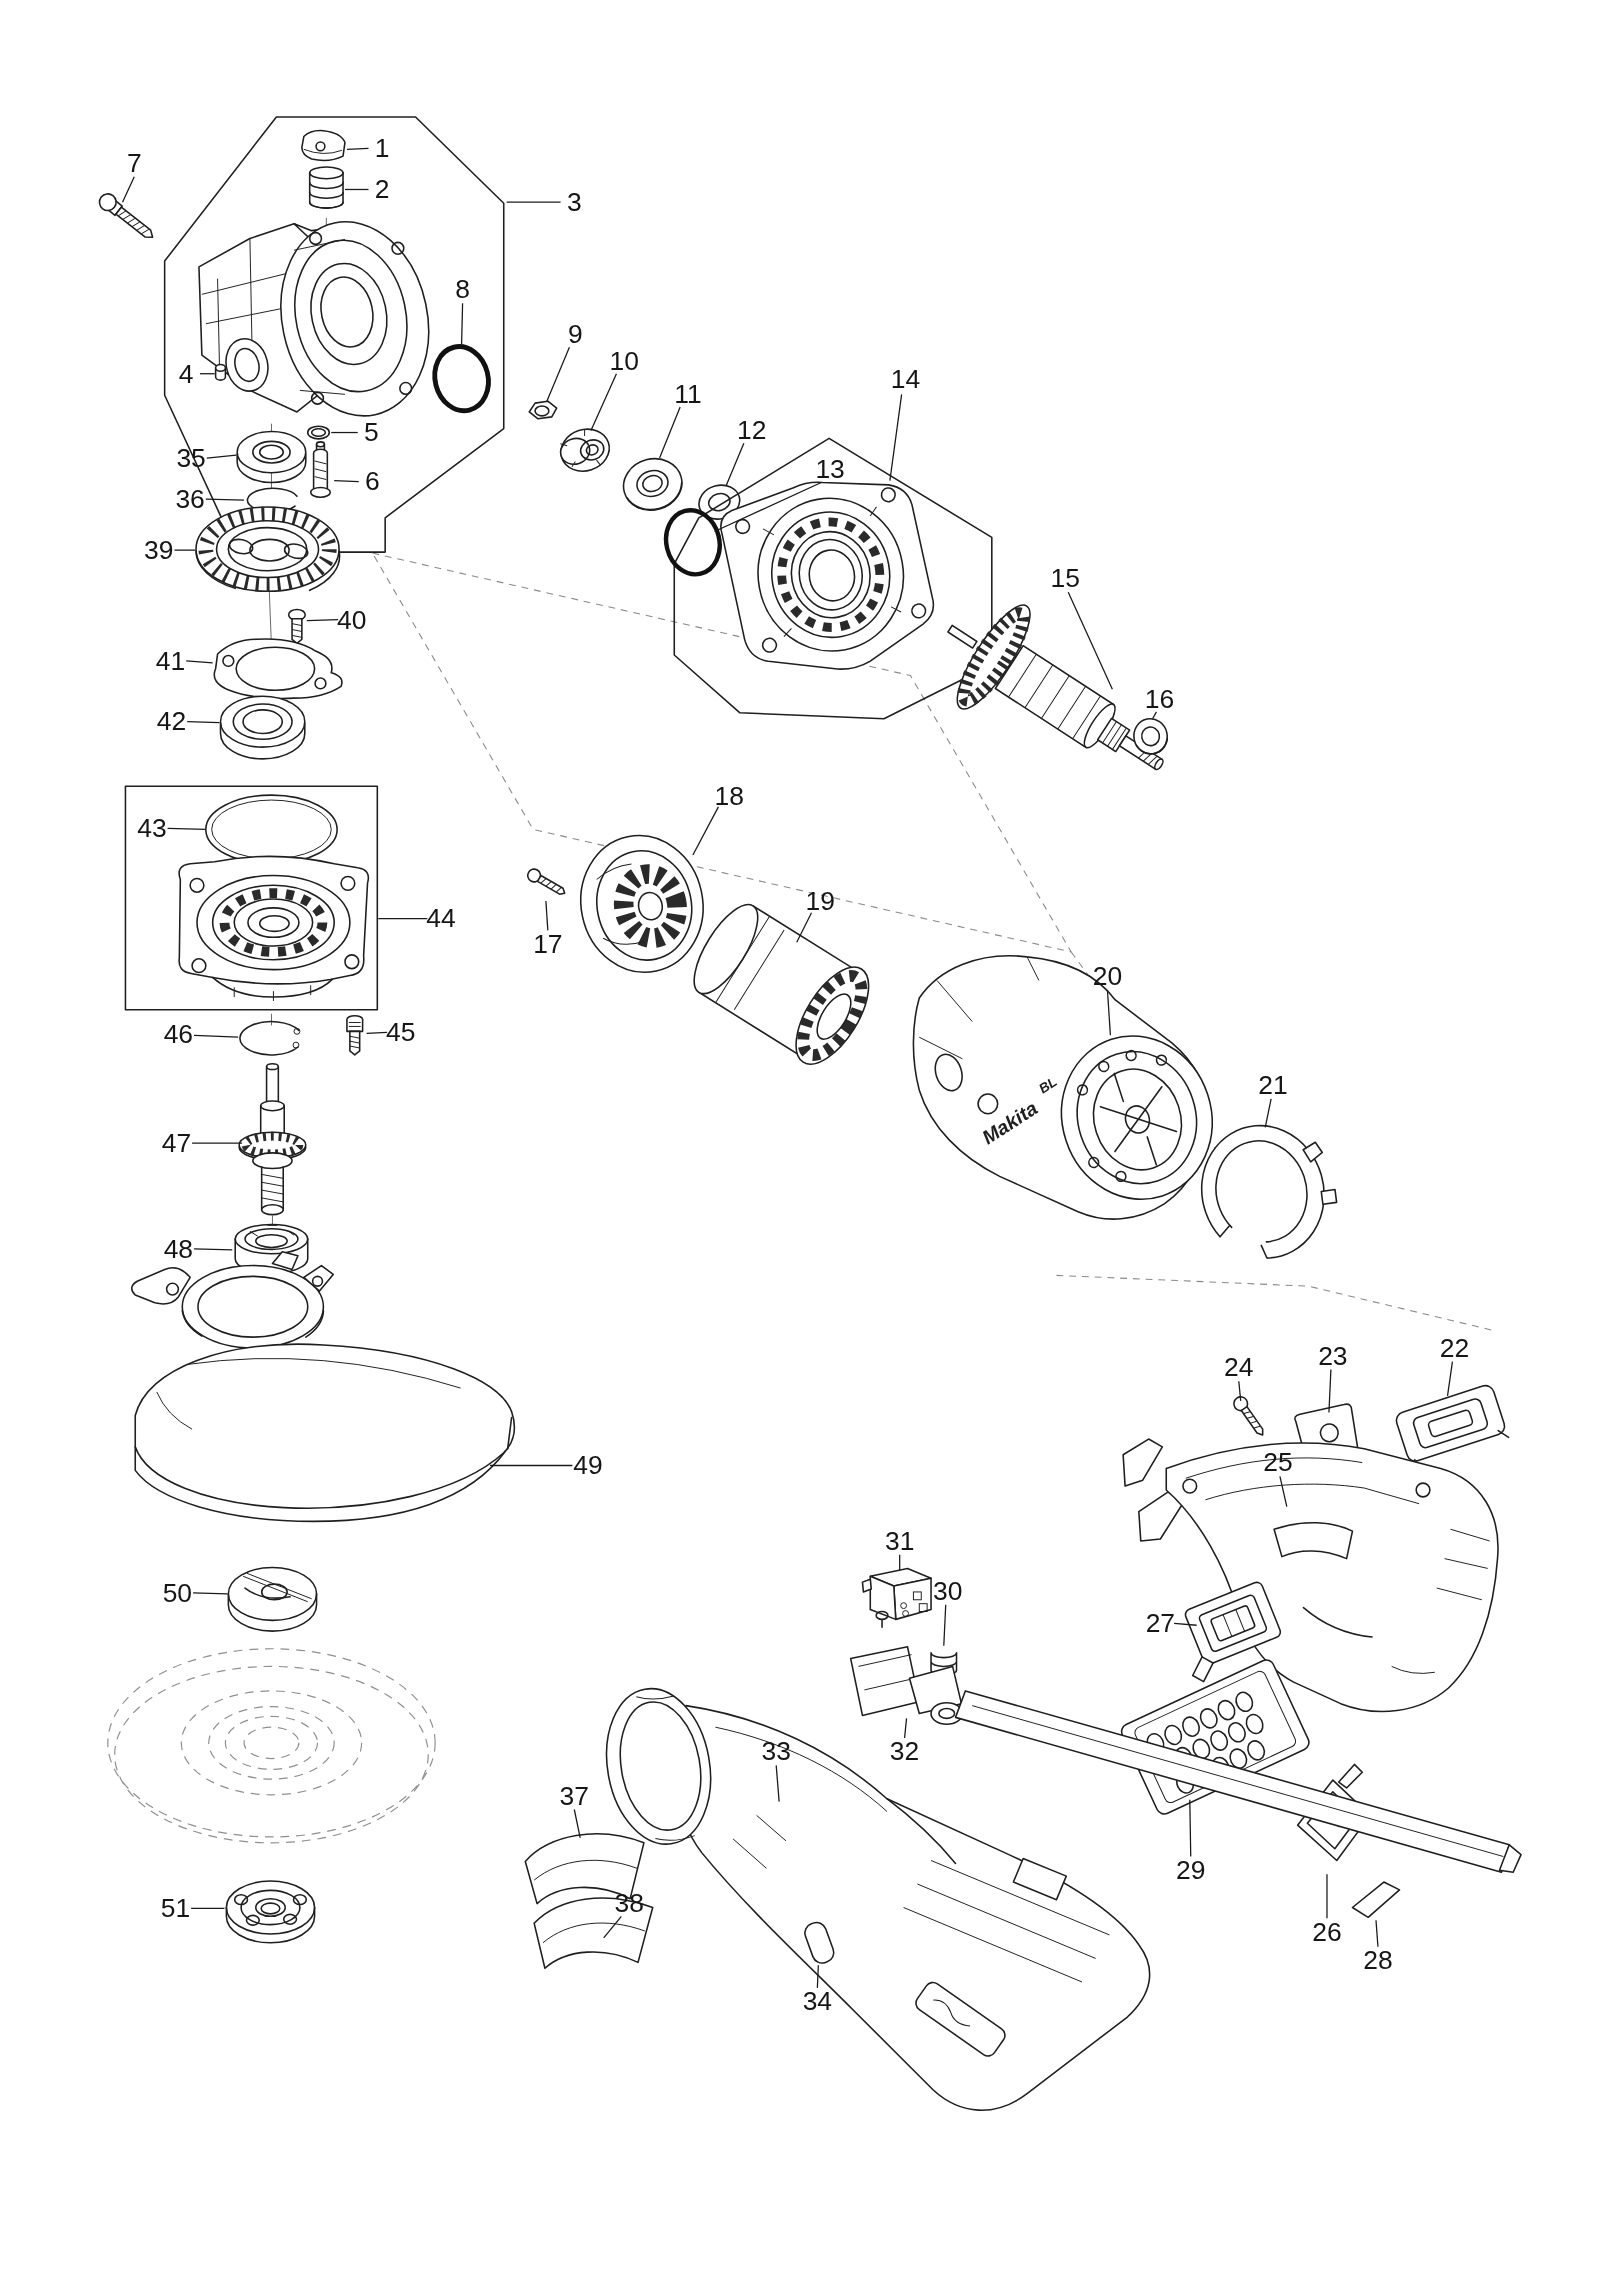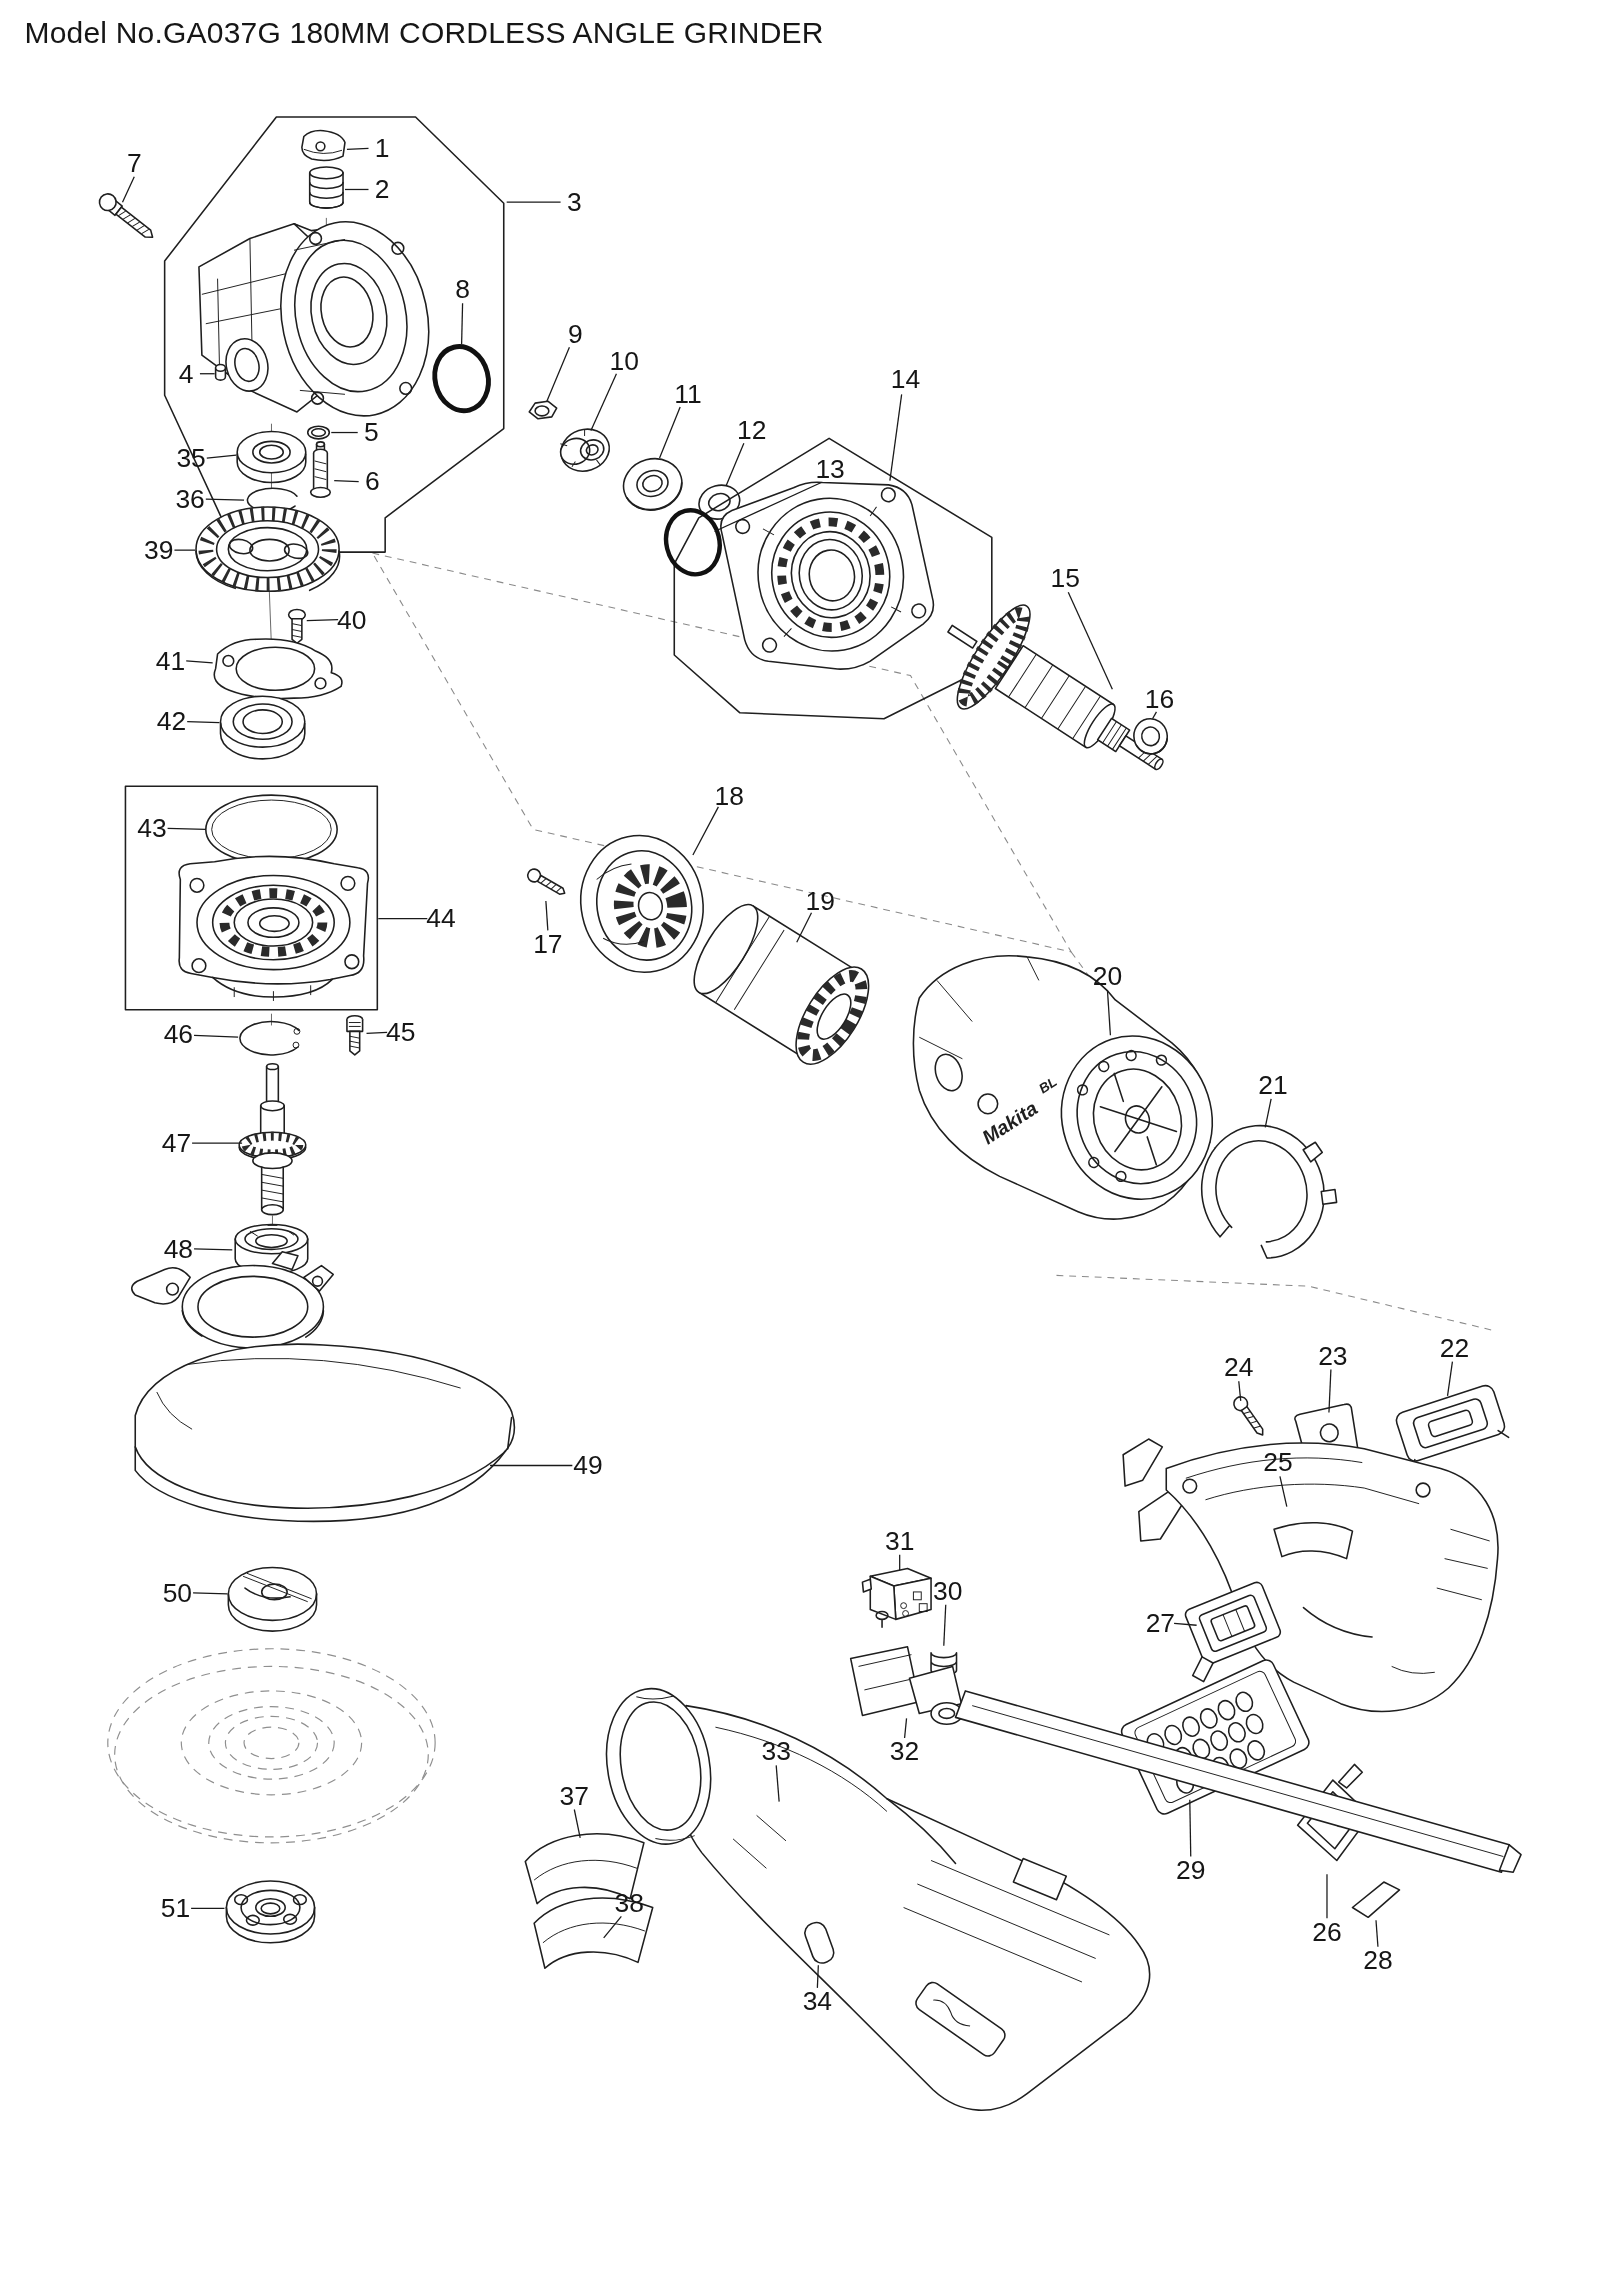--- a/index.html
+++ b/index.html
@@ -18,21 +18,20 @@
   .wdash{fill:none;stroke:#8f8f8f;stroke-width:1.2;stroke-dasharray:9 7;}
   .ax{fill:none;stroke:#555;stroke-width:.9;}
   .leader{stroke:#1a1a1a;stroke-width:1.3;}
   .plabel{font-family:"Liberation Sans",sans-serif;font-size:27px;fill:#161616;}
   .brand{font-family:"Liberation Sans",sans-serif;font-style:italic;font-weight:bold;fill:#1f1f1f;}
 </style>
 </head>
 <body>
 
 <div class="stage">
-  <div class="title">Model No.GA037G 180MM CORDLESS ANGLE GRINDER</div>
 
   <svg id="diagram" width="1621" height="2293" viewBox="0 0 1654 2339">
 
     <g>
       <polygon class="dash" points="380,564 929,689 1093,971 544,846"></polygon>
       <polyline class="dash" points="1093,971 1240,1172"></polyline>
       <polyline class="dash" points="1078,1301 1335,1312 1523,1357"></polyline>
 
       <g>
         <ellipse class="wdash" cx="277" cy="1778" rx="167" ry="96"></ellipse>

